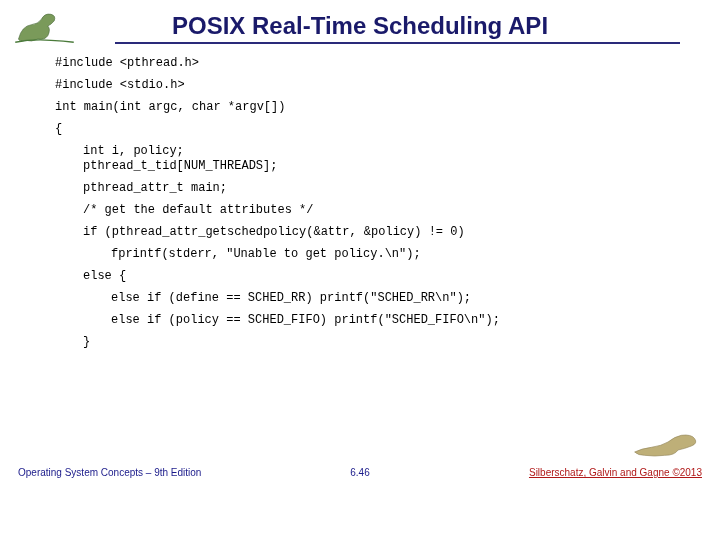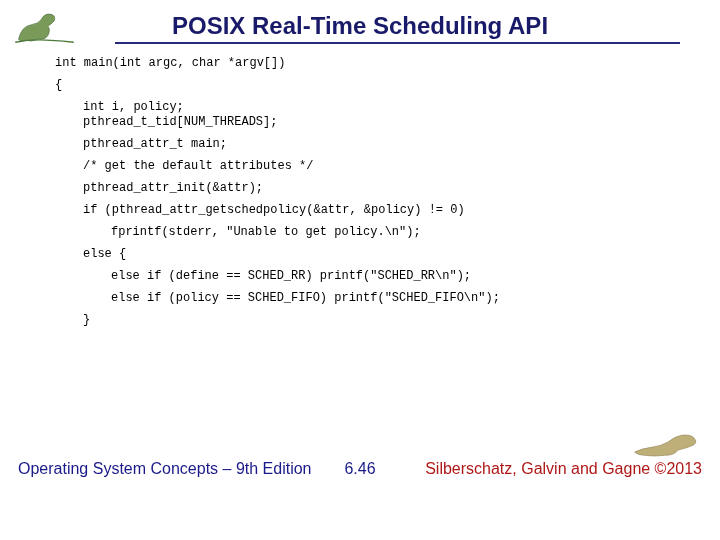--- a/index.html
+++ b/index.html
@@ -50,30 +50,30 @@
     color: #000;
   }
   .block { margin-bottom: 7px; }
   .indent1 { padding-left: 28px; }
   .indent2 { padding-left: 56px; }
   .footer {
     position: absolute;
     bottom: 6px;
     left: 0;
     width: 100%;
-    font-size: 16px;
+    font-size: 10px;
     display: flex;
     justify-content: space-between;
     align-items: flex-end;
     box-sizing: border-box;
     padding: 0 18px;
   }
   .footer-left { color: #1a1a8a; }
   .footer-center { color: #1a1a8a; position:absolute; left:50%; transform:translateX(-50%); }
-  .footer-right { color: #b01818; text-align:left; }
+  .footer-right { color: #b01818; text-align:left;text-decoration:underline; }
   .dino-right {
     position: absolute;
     right: 12px;
     bottom: 22px;
     width: 80px;
     height: 40px;
     opacity: 0.9;
   }
 </style>
 </head>
@@ -84,29 +84,30 @@
   <div class="header">
     <svg class="dino-left" viewBox="0 0 100 60">
       <path d="M10 50 Q15 30 30 28 Q40 27 45 20 Q50 10 60 12 Q68 14 65 22 Q60 28 55 30 Q60 35 55 45 Q50 52 40 50 Q30 55 20 52 Q12 55 10 50 Z" fill="#7a9a5a" stroke="#4a6a3a" stroke-width="1"></path>
       <path d="M5 55 Q30 50 60 52 Q80 53 95 55" stroke="#4a7a3a" stroke-width="2" fill="none"></path>
     </svg>
     <h1 class="title">POSIX Real-Time Scheduling API</h1>
     <hr class="title-line">
   </div>
 
   <div class="content">
+    <div class="block">#include &lt;pthread.h&gt;</div>
+    <div class="block">#include &lt;stdio.h&gt;</div>
     <div class="block">int main(int argc, char *argv[])</div>
     <div class="block">{</div>
     <div class="block indent1">
       <div>int i, policy;</div>
       <div>pthread_t_tid[NUM_THREADS];</div>
     </div>
     <div class="block indent1">pthread_attr_t main;</div>
     <div class="block indent1">/* get the default attributes */</div>
-    <div class="block indent1">pthread_attr_init(&amp;attr);</div>
     <div class="block indent1">
       <div>if (pthread_attr_getschedpolicy(&amp;attr, &amp;policy) != 0)</div>
     </div>
     <div class="block indent2">fprintf(stderr, "Unable to get policy.\n");</div>
     <div class="block indent1">else {</div>
     <div class="block indent2">else if (define == SCHED_RR) printf("SCHED_RR\n");</div>
     <div class="block indent2">else if (policy == SCHED_FIFO) printf("SCHED_FIFO\n");</div>
     <div class="block indent1">}</div>
   </div>
 

